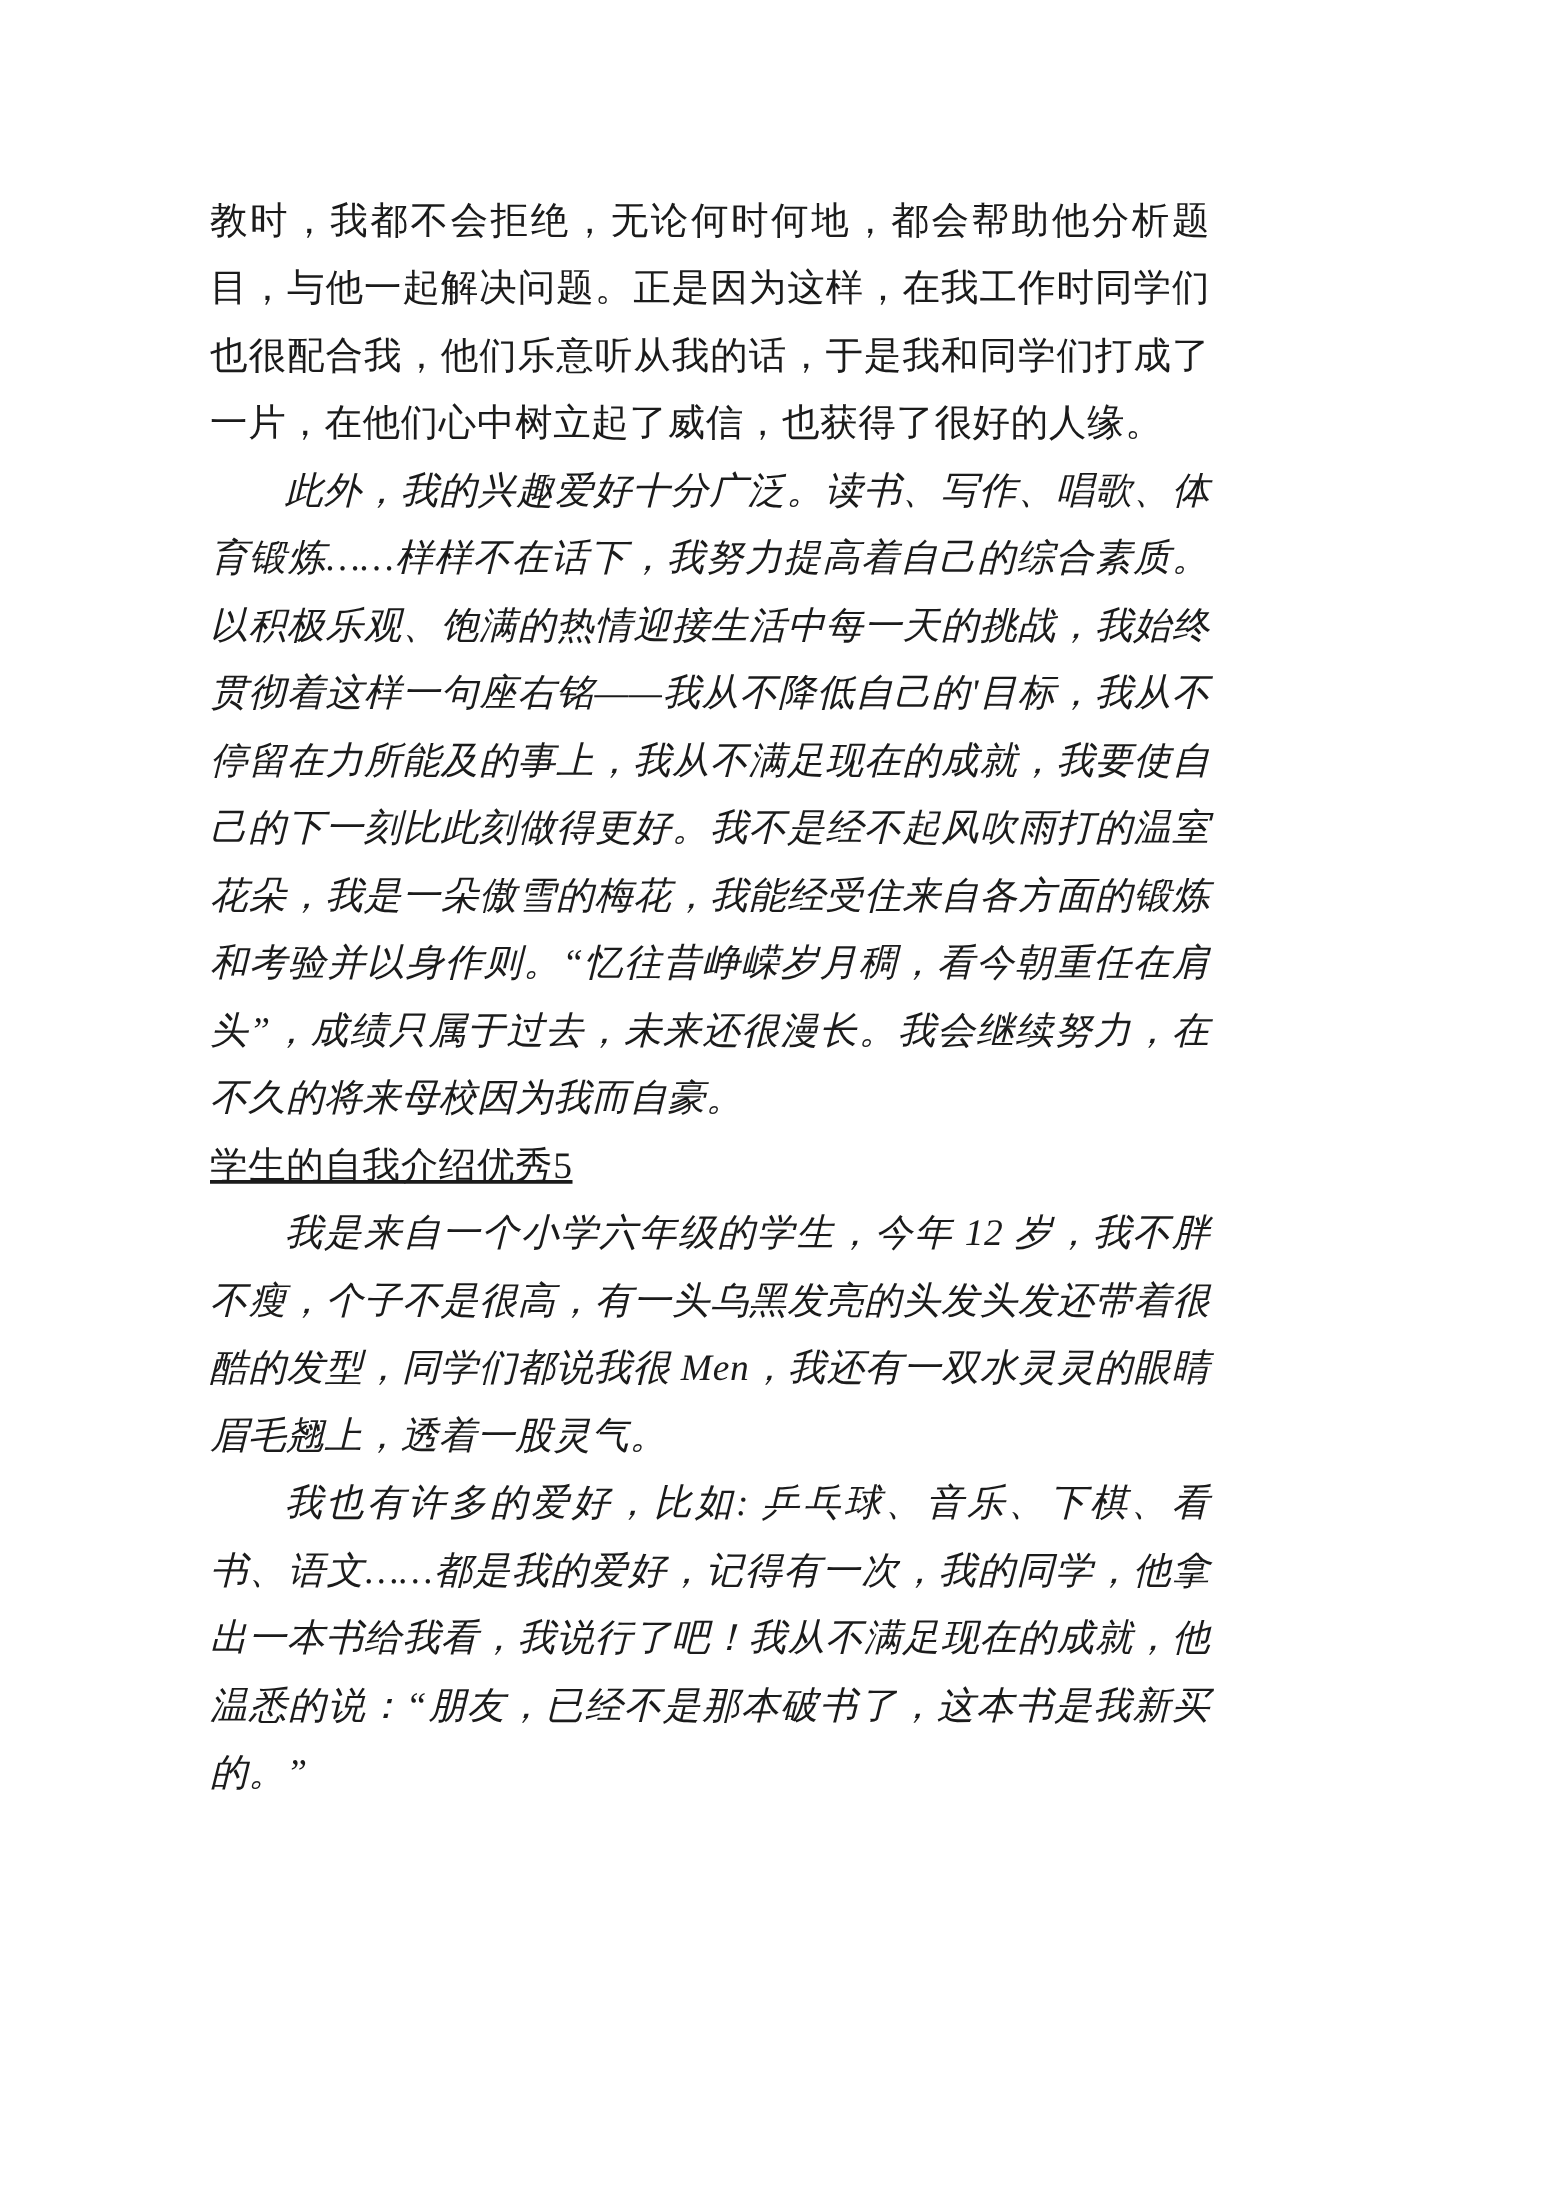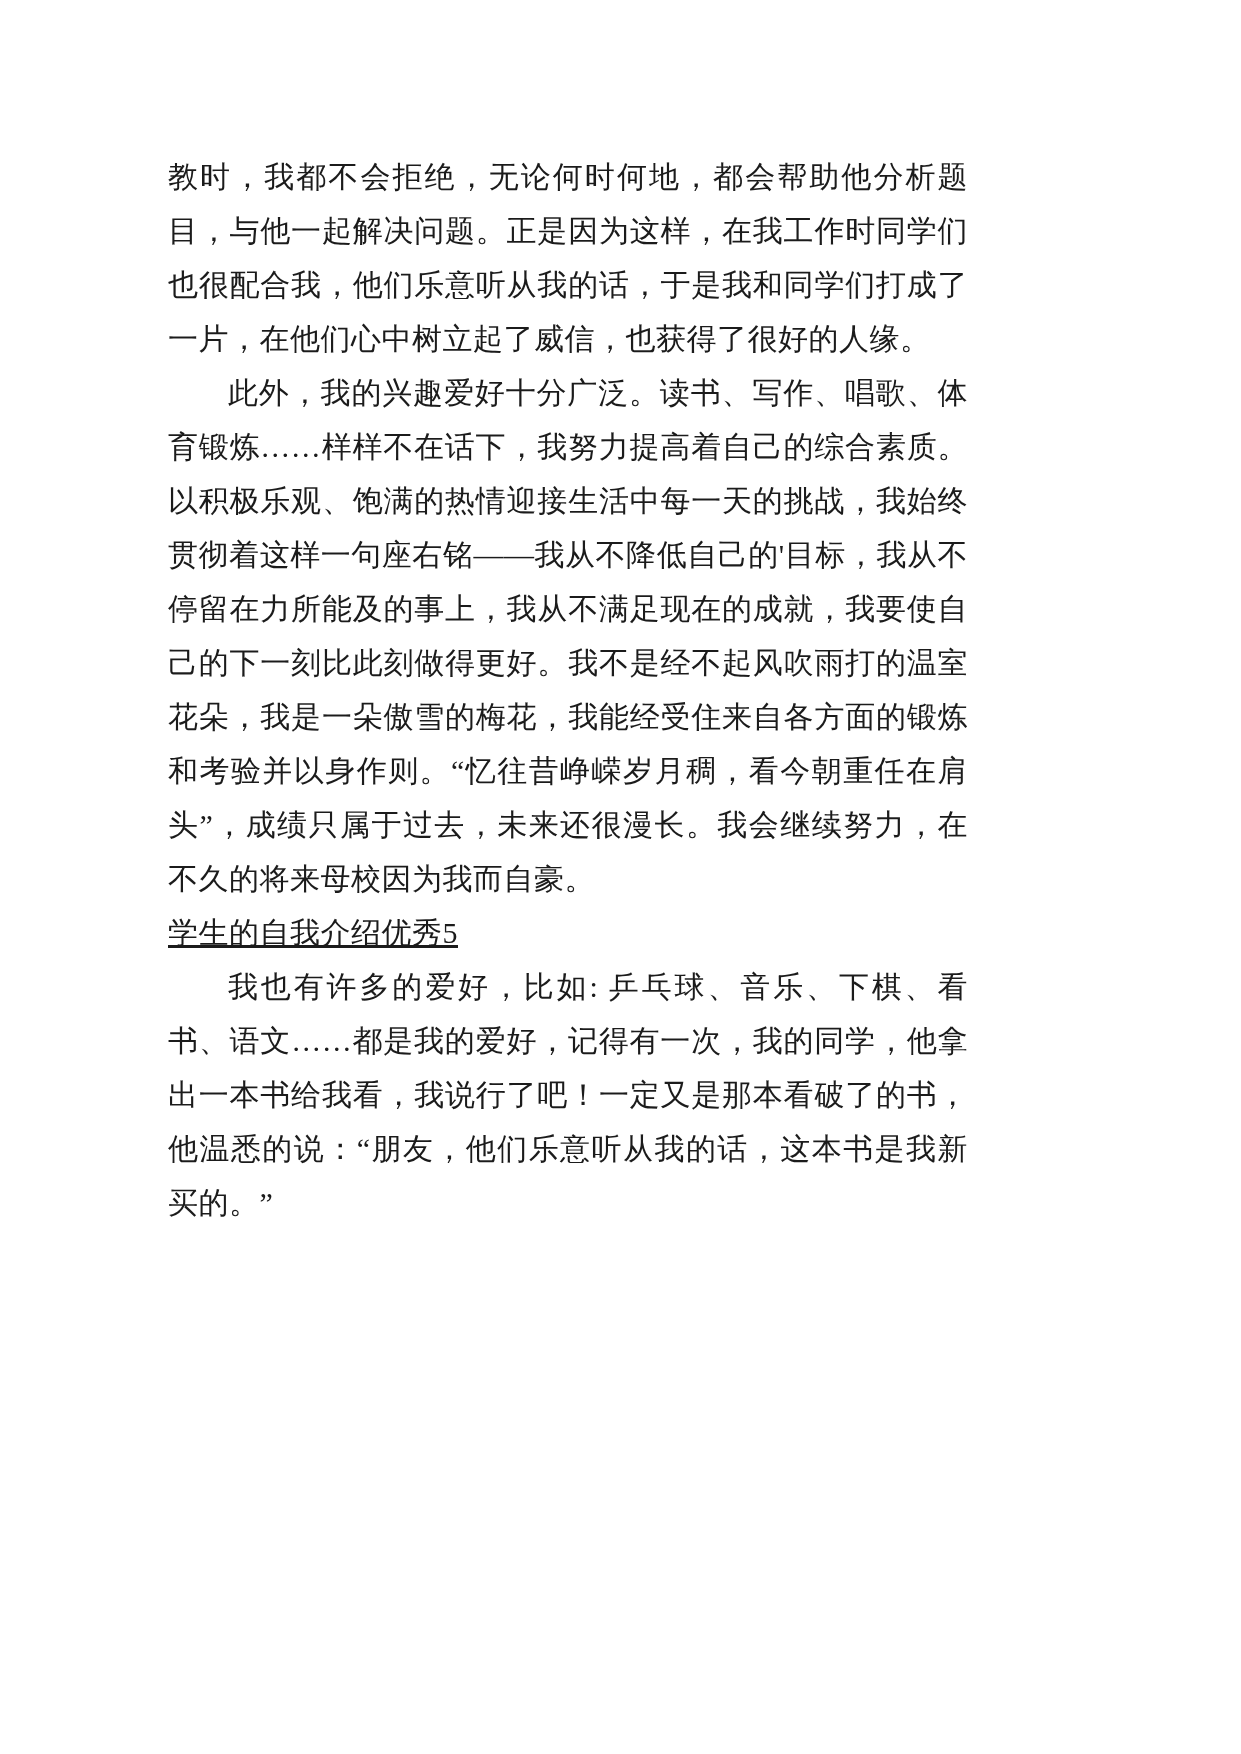--- a/index.html
+++ b/index.html
@@ -27,35 +27,37 @@
     font-family: "Liberation Serif", "DejaVu Serif", serif;
     font-size: 30px;
     line-height: 54px;
     color: #1b1b1b;
     text-align: justify;
     text-justify: inter-ideograph;
     letter-spacing: 0.5px;
   }
   p.indent {
     text-indent: 60px;
+    font-style: italic;
   }
   p.heading {
     text-indent: 0;
     text-decoration: underline;
   }
 </style>
 </head>
 <body>
 
 <div class="page">
   <div class="doc-body">
 
     <p class="paragraph">教时，我都不会拒绝，无论何时何地，都会帮助他分析题目，与他一起解决问题。正是因为这样，在我工作时同学们也很配合我，他们乐意听从我的话，于是我和同学们打成了一片，在他们心中树立起了威信，也获得了很好的人缘。</p>
 
     <p class="paragraph indent">此外，我的兴趣爱好十分广泛。读书、写作、唱歌、体育锻炼……样样不在话下，我努力提高着自己的综合素质。以积极乐观、饱满的热情迎接生活中每一天的挑战，我始终贯彻着这样一句座右铭——我从不降低自己的'目标，我从不停留在力所能及的事上，我从不满足现在的成就，我要使自己的下一刻比此刻做得更好。我不是经不起风吹雨打的温室花朵，我是一朵傲雪的梅花，我能经受住来自各方面的锻炼和考验并以身作则。“忆往昔峥嵘岁月稠，看今朝重任在肩头”，成绩只属于过去，未来还很漫长。我会继续努力，在不久的将来母校因为我而自豪。</p>
 
     <p class="paragraph heading">学生的自我介绍优秀5</p>
 
+    <p class="paragraph indent">我是来自一个小学六年级的学生，今年 12 岁，我不胖不瘦，个子不是很高，有一头乌黑发亮的头发头发还带着很酷的发型，同学们都说我很 Men，我还有一双水灵灵的眼睛眉毛翘上，透着一股灵气。</p>
 
-    <p class="paragraph indent">我也有许多的爱好，比如: 乒乓球、音乐、下棋、看书、语文……都是我的爱好，记得有一次，我的同学，他拿出一本书给我看，我说行了吧！一定又是那本看破了的书，他温悉的说：“朋友，他们乐意听从我的话，这本书是我新买的。”</p>
+    <p class="paragraph indent">我也有许多的爱好，比如: 乒乓球、音乐、下棋、看书、语文……都是我的爱好，记得有一次，我的同学，他拿出一本书给我看，我说行了吧！我从不满足现在的成就，他温悉的说：“朋友，已经不是那本破书了，这本书是我新买的。”</p>
 
   </div>
 </div>
 
 </body></html>

